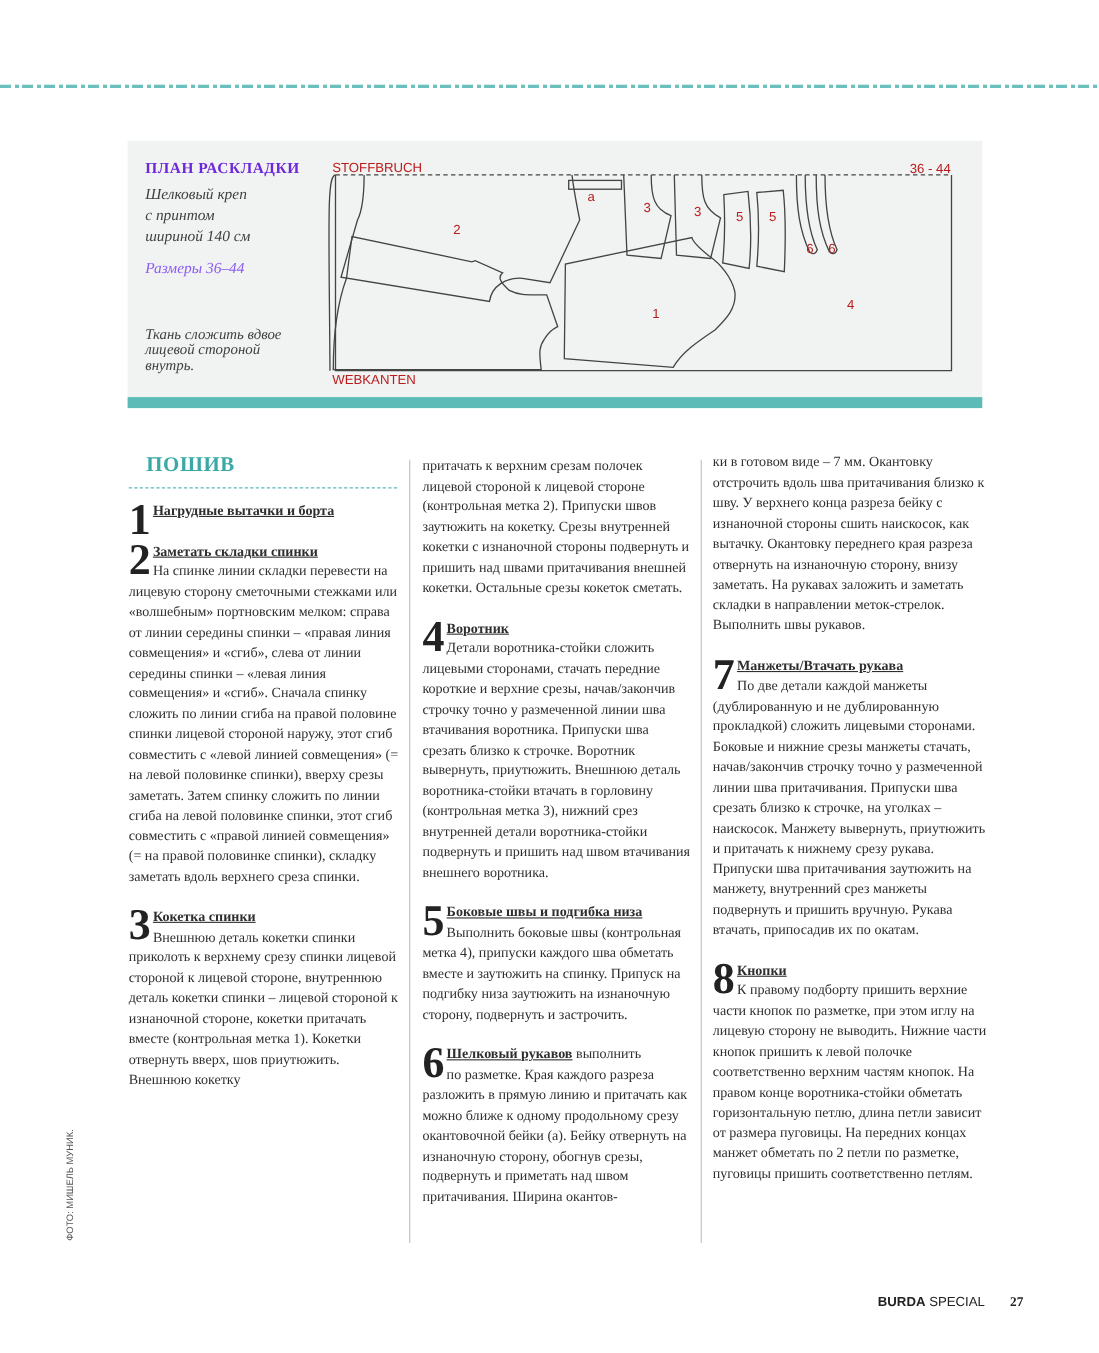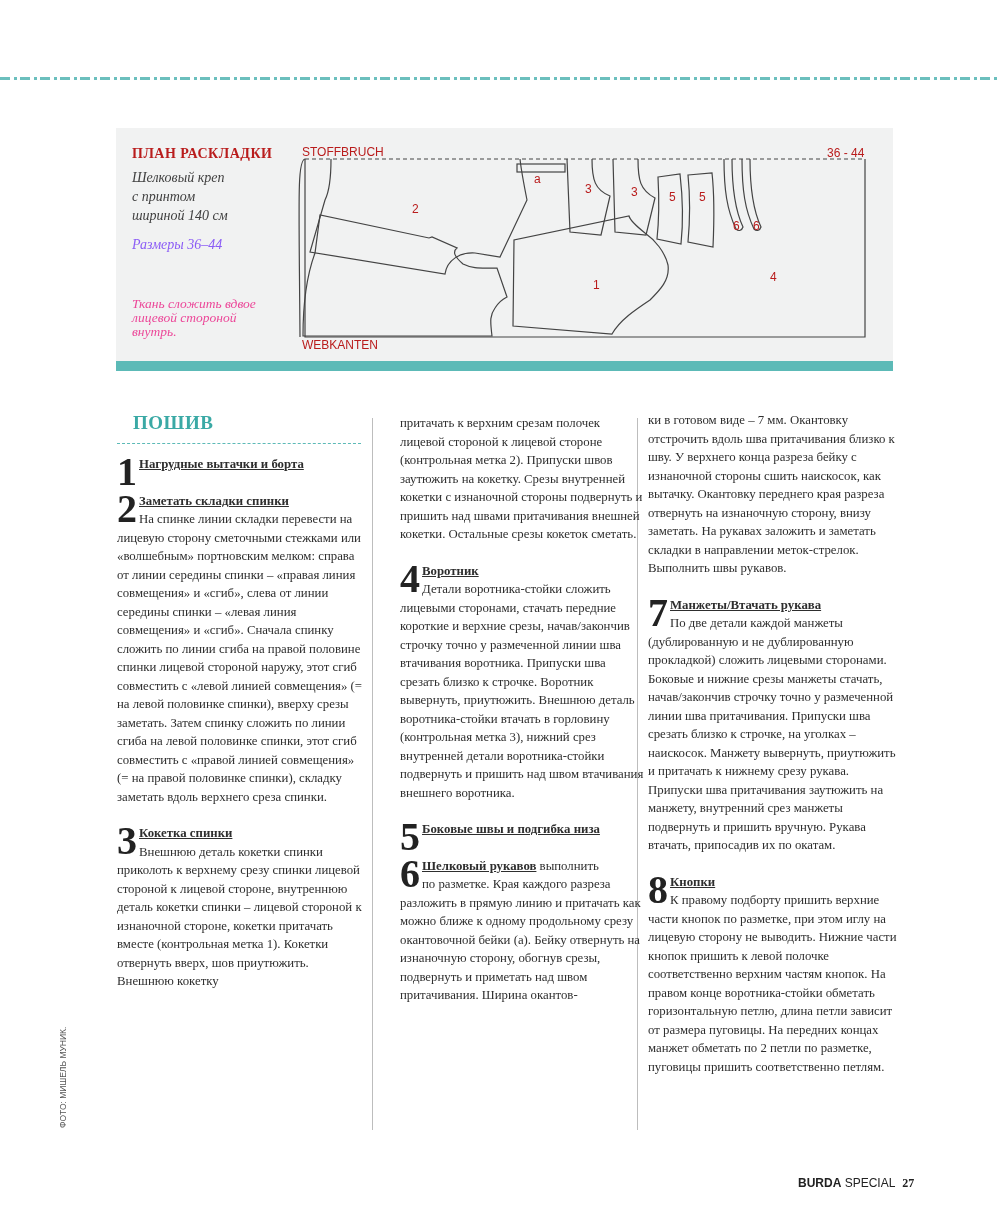--- a/index.html
+++ b/index.html
@@ -5,50 +5,50 @@
   html, body { margin: 0; padding: 0; background: #ffffff; }
   body { width: 999px; height: 1230px; position: relative; overflow: hidden; font-family: "Liberation Serif", "DejaVu Serif", serif; color: #2b2b2b; }
 
   .stitch-line { position: absolute; left: 0; top: 77px; width: 999px; height: 3px;
     background: repeating-linear-gradient(90deg, #5bb8b6 0 10px, transparent 10px 14px, #5bb8b6 14px 17px, transparent 17px 20px); opacity: .9; }
 
   .layout-panel { position: absolute; left: 116px; top: 128px; width: 777px; height: 233px; background: #f1f2f2; }
   .layout-bar { position: absolute; left: 116px; top: 361px; width: 777px; height: 10px; background: #5cbab7; }
 
   .plan-info { position: absolute; left: 132px; top: 146px; width: 160px; }
-  .plan-title { font-family: "Liberation Serif", serif; font-weight: bold; color: #b91c1c; font-size: 14px; letter-spacing: .5px; margin: 0 0 6px 0; }
+  .plan-title { font-family: "Liberation Serif", serif; font-weight: bold; color: #6d28d9; font-size: 14px; letter-spacing: .5px; margin: 0 0 6px 0; }
   .plan-fabric { font-style: italic; font-size: 14px; line-height: 19px; color: #404040; }
   .plan-sizes { font-style: italic; font-size: 14px; margin-top: 12px; color: #8b5cf6; }
-  .plan-note { font-style: italic; font-size: 13.5px; line-height: 14px; color: #ec4899; margin-top: 44px; }
+  .plan-note { font-style: italic; font-size: 13.5px; line-height: 14px; color: #404040; margin-top: 44px; }
 
   .diagram { position: absolute; left: 295px; top: 140px; width: 590px; height: 215px; }
   .diagram svg { width: 100%; height: 100%; }
   .dlabel { position: absolute; font-family: "Liberation Sans", sans-serif; font-size: 12px; color: #b91c1c; }
 
   .section-title { position: absolute; left: 133px; top: 412px; font-weight: bold; color: #3aa9a5; font-size: 19px; letter-spacing: .5px; }
   .section-rule { position: absolute; left: 117px; top: 443px; width: 244px; border-top: 1px dashed #5cbab7; }
 
   .col { position: absolute; font-size: 12.8px; line-height: 18.5px; color: #2e2e2e; }
   .col1 { left: 117px; top: 455px; width: 246px; }
-  .col2 { left: 400px; top: 414px; width: 246px; }
+  .col2 { left: 384px; top: 414px; width: 246px; }
   .col3 { left: 648px; top: 411px; width: 250px; }
   .col-divider { position: absolute; width: 1px; background: #bdbdbd; }
   .div1 { left: 372px; top: 418px; height: 712px; }
   .div2 { left: 637px; top: 418px; height: 712px; }
 
   .step { margin-bottom: 18px; }
   .step-num { float: left; font-size: 40px; line-height: 34px; font-weight: bold; margin: 0 2px 0 0; color: #222; }
   .step-head { font-weight: bold; text-decoration: underline; }
   .para { margin: 0; }
 
   .credit { position: absolute; left: 58px; top: 1128px; transform: rotate(-90deg); transform-origin: left top; font-family: "Liberation Sans", sans-serif; font-size: 8.5px; color: #555; white-space: nowrap; }
 
   .footer { position: absolute; left: 798px; top: 1176px; font-family: "Liberation Sans", sans-serif; font-size: 12px; color: #222; }
   .footer .brand { font-weight: bold; }
-  .footer .page { font-family: "Liberation Serif", serif; font-weight: bold; margin-left: 4px; }
+  .footer .page { font-family: "Liberation Serif", serif; font-weight: bold; margin-left: 20px; }
 </style>
 </head>
 <body>
 
 <div class="stitch-line"></div>
 
 <div class="layout-panel"></div>
 <div class="layout-bar"></div>
 
 <div class="plan-info">
@@ -134,20 +134,21 @@
     <span class="para">притачать к верхним срезам полочек лицевой стороной к лицевой стороне (контрольная метка 2). Припуски швов заутюжить на кокетку. Срезы внутренней кокетки с изнаночной стороны подвернуть и пришить над швами притачивания внешней кокетки. Остальные срезы кокеток сметать.</span>
   </div>
   <div class="step">
     <span class="step-num">4</span>
     <span class="step-head">Воротник</span><br>
     <span class="para">Детали воротника-стойки сложить лицевыми сторонами, стачать передние короткие и верхние срезы, начав/закончив строчку точно у размеченной линии шва втачивания воротника. Припуски шва срезать близко к строчке. Воротник вывернуть, приутюжить. Внешнюю деталь воротника-стойки втачать в горловину (контрольная метка 3), нижний срез внутренней детали воротника-стойки подвернуть и пришить над швом втачивания внешнего воротника.</span>
   </div>
   <div class="step">
     <span class="step-num">5</span>
     <span class="step-head">Боковые швы и подгибка низа</span><br>
+    <span class="para">Выполнить боковые швы (контрольная метка 4), припуски каждого шва обметать вместе и заутюжить на спинку. Припуск на подгибку низа заутюжить на изнаночную сторону, подвернуть и застрочить.</span>
   </div>
   <div class="step">
     <span class="step-num">6</span>
     <span class="step-head">Шелковый рукавов</span><span> выполнить</span><br>
     <span class="para">по разметке. Края каждого разреза разложить в прямую линию и притачать как можно ближе к одному продольному срезу окантовочной бейки (а). Бейку отвернуть на изнаночную сторону, обогнув срезы, подвернуть и приметать над швом притачивания. Ширина окантов-</span>
   </div>
 </div>
 
 <div class="col col3">
   <div class="step">

